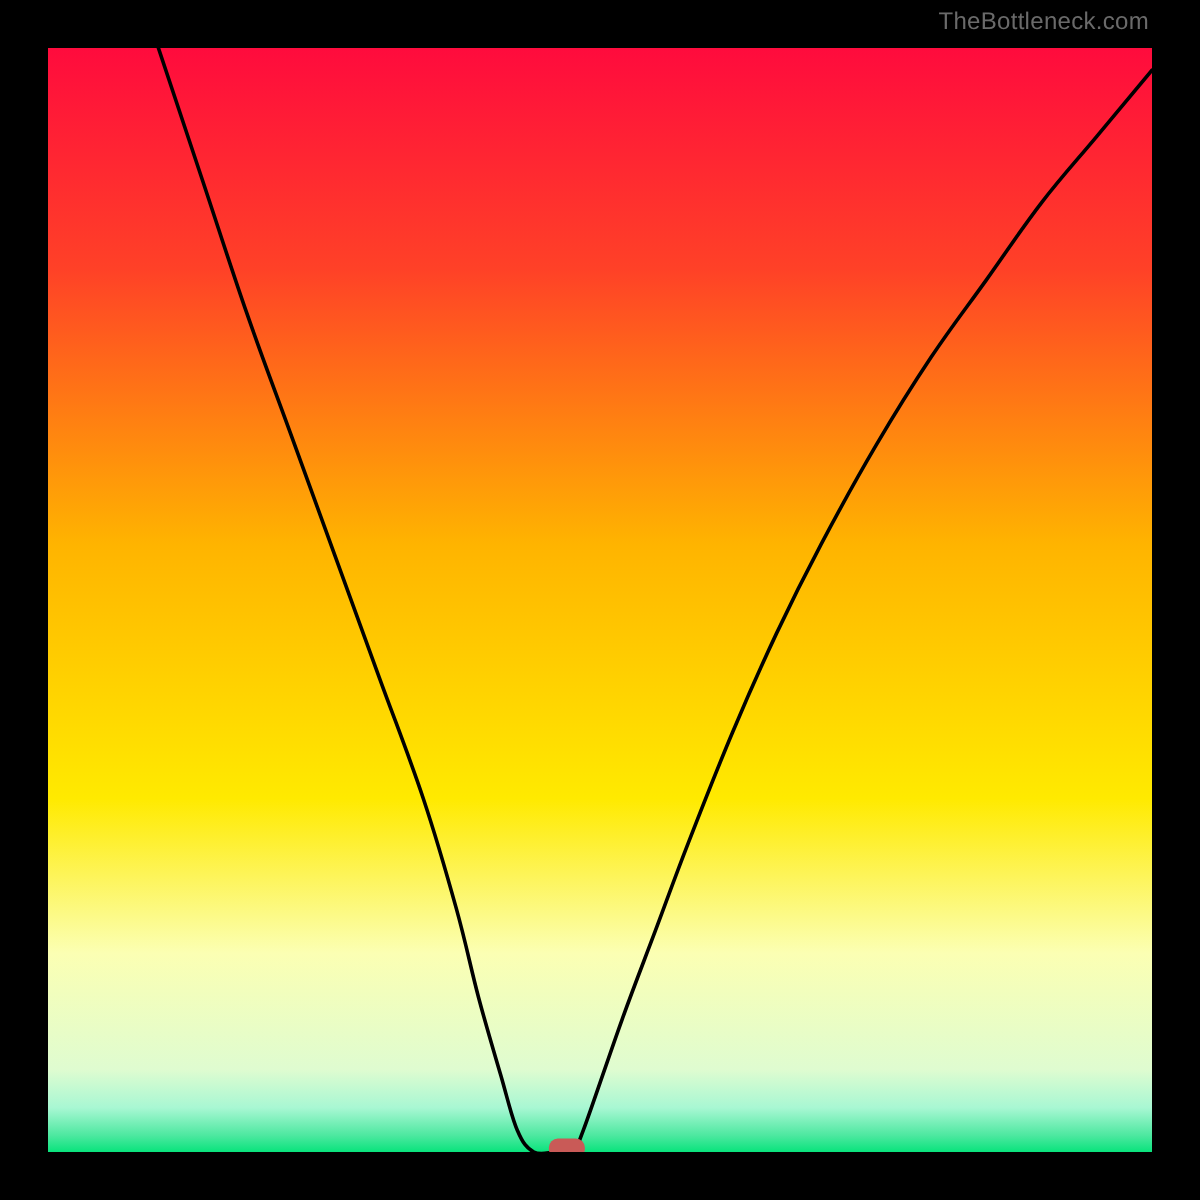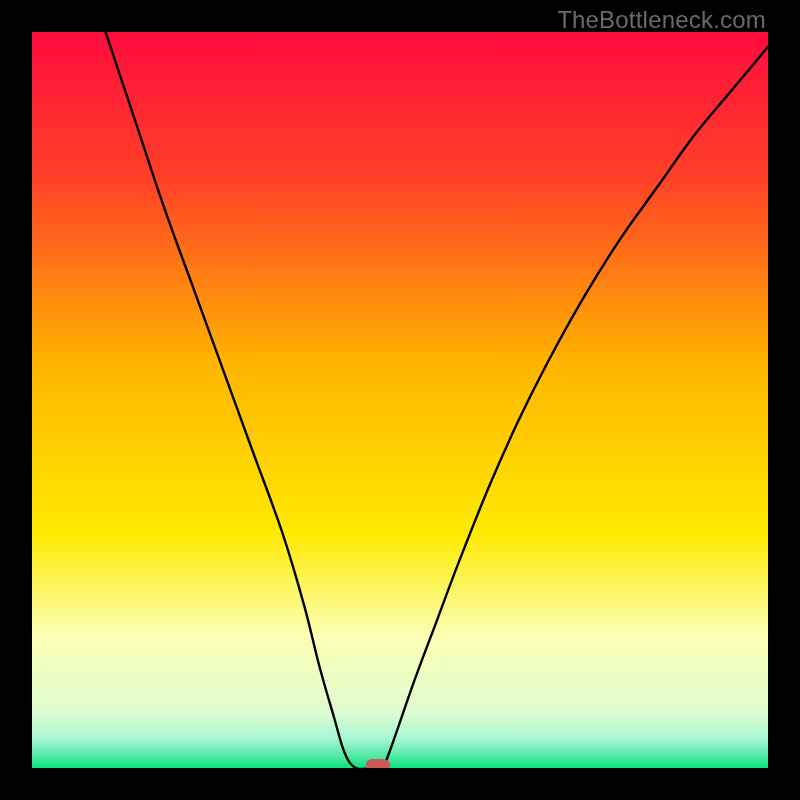--- a/index.html
+++ b/index.html
@@ -39,21 +39,21 @@
     left: 0;
     top: 0;
     width: 100%;
     height: 100%;
   }
   .watermark {
     position: absolute;
     top: 6px;
     right: 34px;
     color: #6a6a6a;
-    font-size: 24px;
+    font-size: 16px;
     font-weight: 500;
     letter-spacing: 0.2px;
   }
 </style>
 </head>
 <body>
 
 <div class="frame">
 
   <div class="plot-area">

